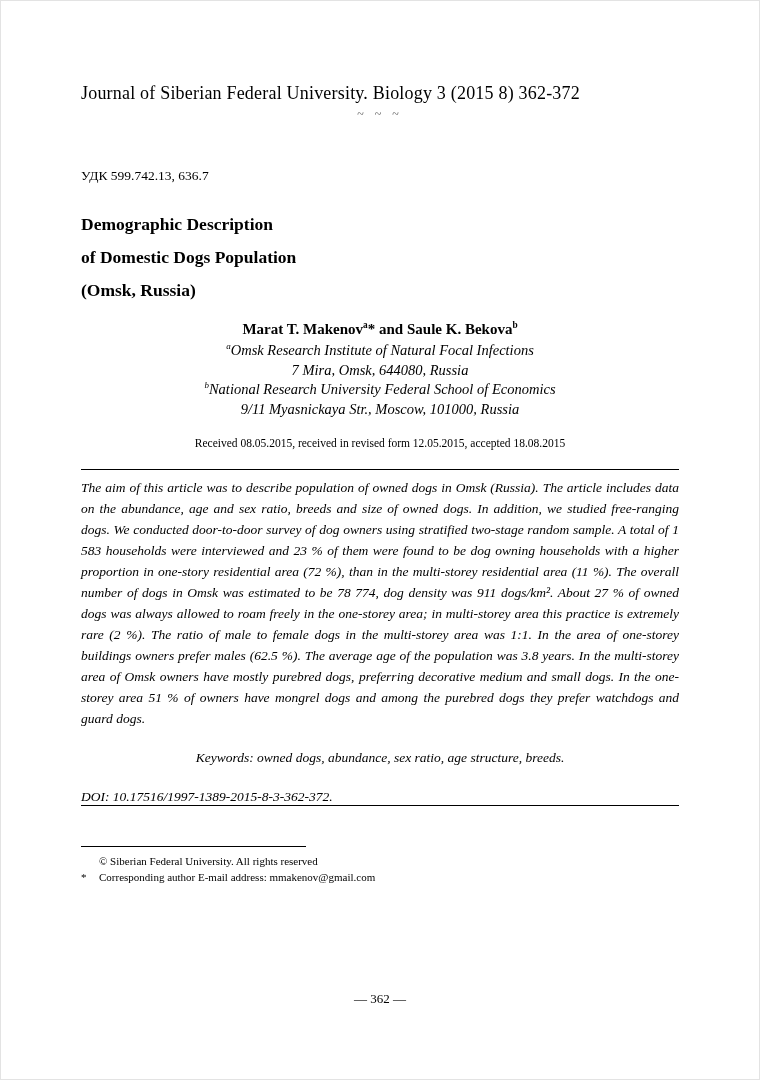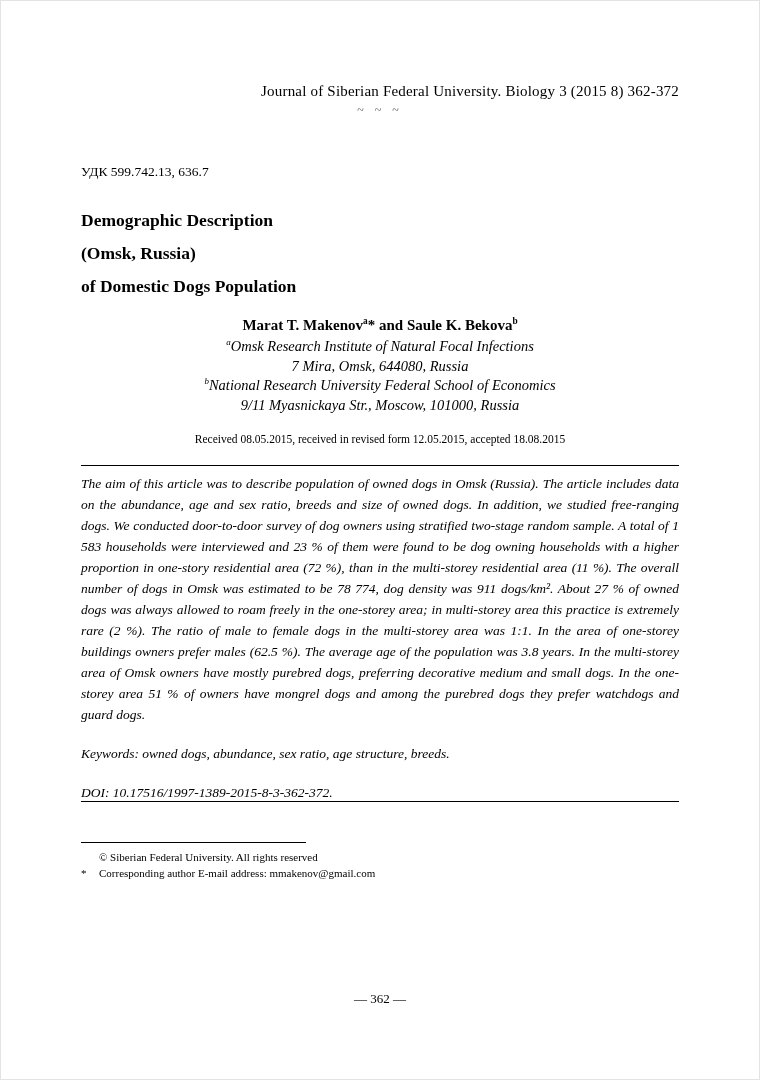--- a/index.html
+++ b/index.html
@@ -20,22 +20,22 @@
     box-sizing: border-box;
     border: 1px solid #e3e3e3;
     background: #fff;
     overflow: hidden;
   }
   .content {
     padding: 0 80px;
   }
   .journal-header {
     margin-top: 82px;
-    text-align: right;
-    font-size: 15px;
+    text-align: left;
+    font-size: 18px;
     letter-spacing: 0.2px;
   }
   .ornament {
     text-align: center;
     font-size: 12px;
     letter-spacing: 4px;
     margin-top: 3px;
     color: #555;
   }
   .udk {
@@ -81,20 +81,21 @@
     margin-top: 7px;
     font-size: 13.5px;
     font-style: italic;
     line-height: 21px;
     text-align: justify;
   }
   .keywords {
     margin-top: 21px;
     font-size: 13.5px;
     font-style: italic;
+    text-align: center;
   }
   .doi-block {
     margin-top: 21px;
     border-bottom: 1px solid #000;
   }
   .doi {
     font-size: 13.5px;
     font-style: italic;
   }
   .footnotes {
@@ -134,22 +135,22 @@
   <div class="content">
 
     <div class="journal-header">Journal of Siberian Federal University. Biology 3 (2015 8) 362-372</div>
 
     <div class="ornament">~ ~ ~</div>
 
     <div class="udk">УДК 599.742.13, 636.7</div>
 
     <h1 class="title">
       <span class="title-line">Demographic Description</span>
+      <span class="title-line">of Domestic Dogs Population</span>
       <span class="title-line">(Omsk, Russia)</span>
-      <span class="title-line">of Domestic Dogs Population</span>
     </h1>
 
     <div class="authors-block">
       <div class="authors"><span>Marat T. Makenov</span><sup>a</sup><span>*</span><span> and Saule K. Bekova</span><sup>b</sup></div>
       <div class="affiliation"><sup>a</sup><span>Omsk Research Institute of Natural Focal Infections</span></div>
       <div class="affiliation"><sup></sup><span>7 Mira, Omsk, 644080, Russia</span></div>
       <div class="affiliation"><sup>b</sup><span>National Research University Federal School of Economics</span></div>
       <div class="affiliation"><sup></sup><span>9/11 Myasnickaya Str., Moscow, 101000, Russia</span></div>
     </div>
 

